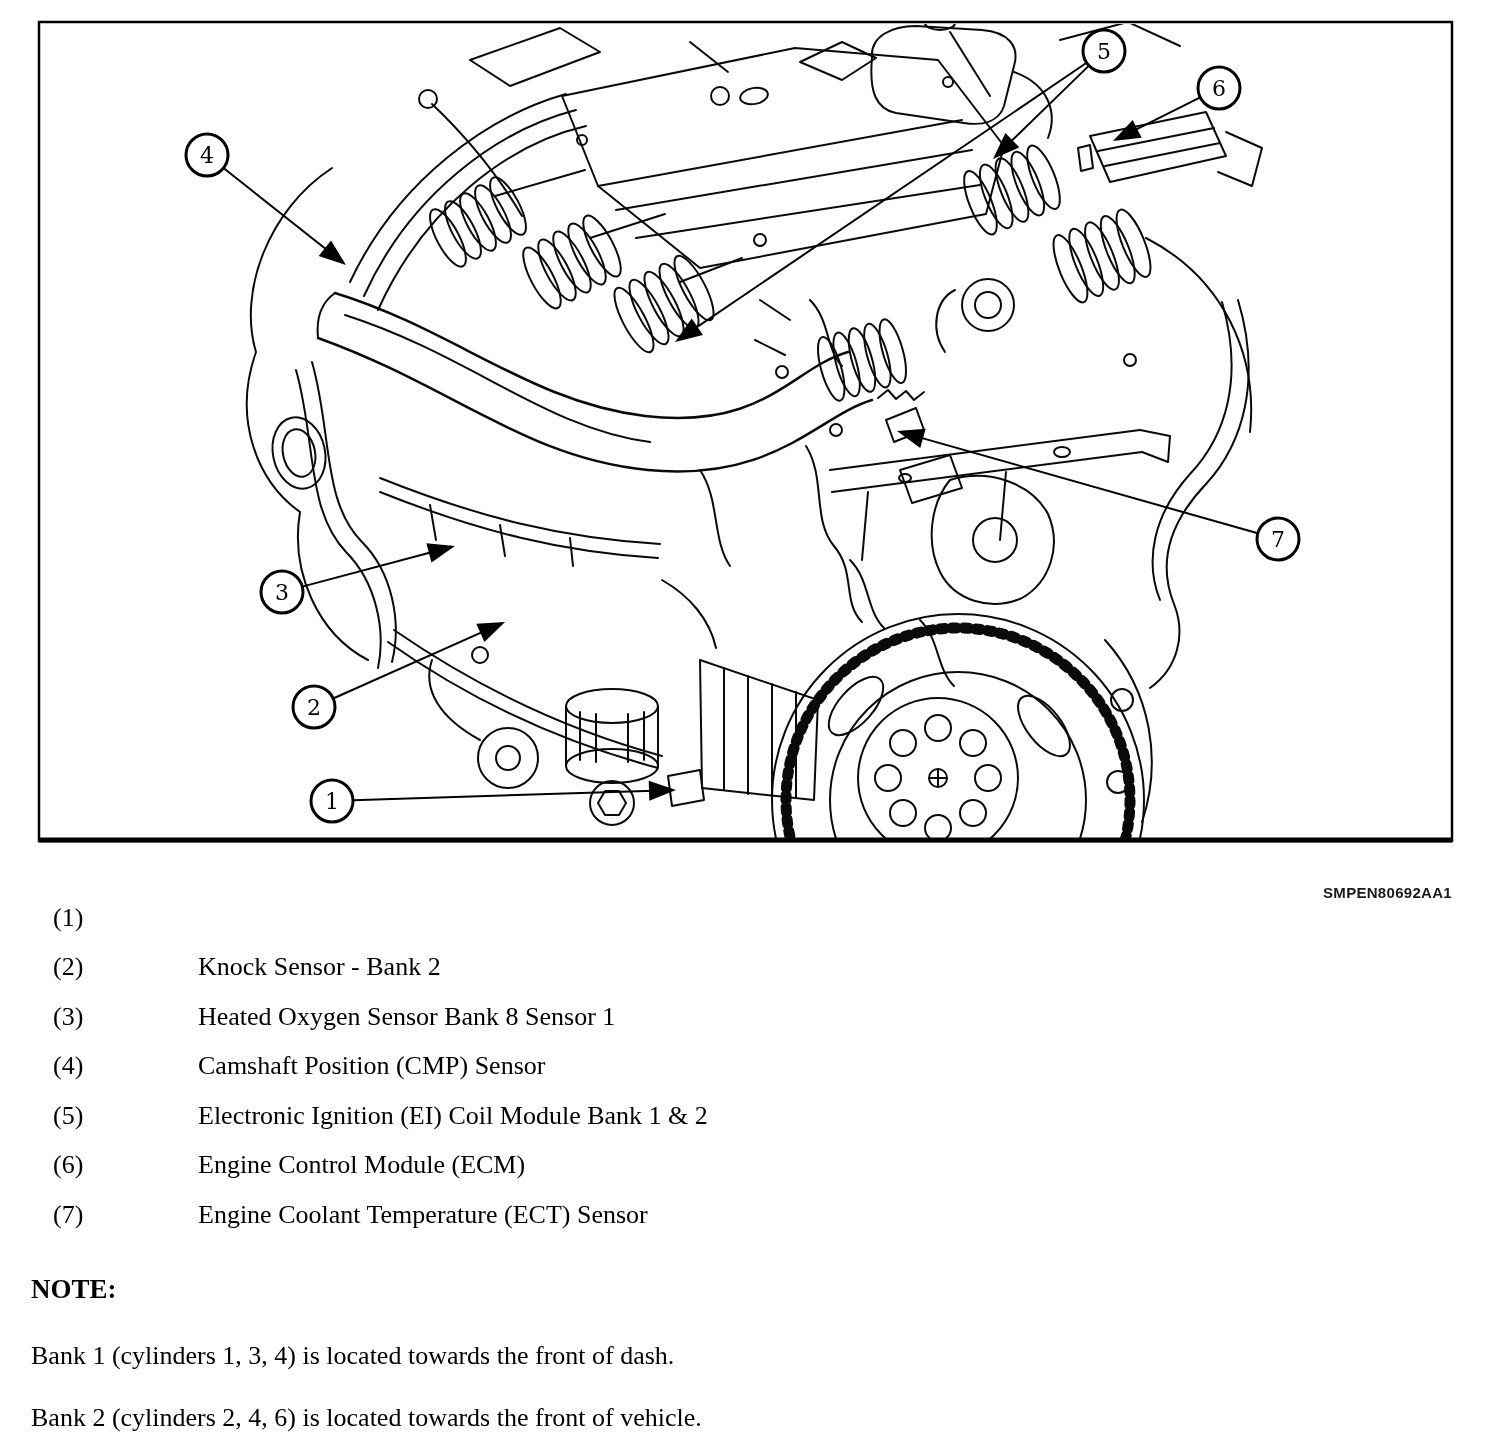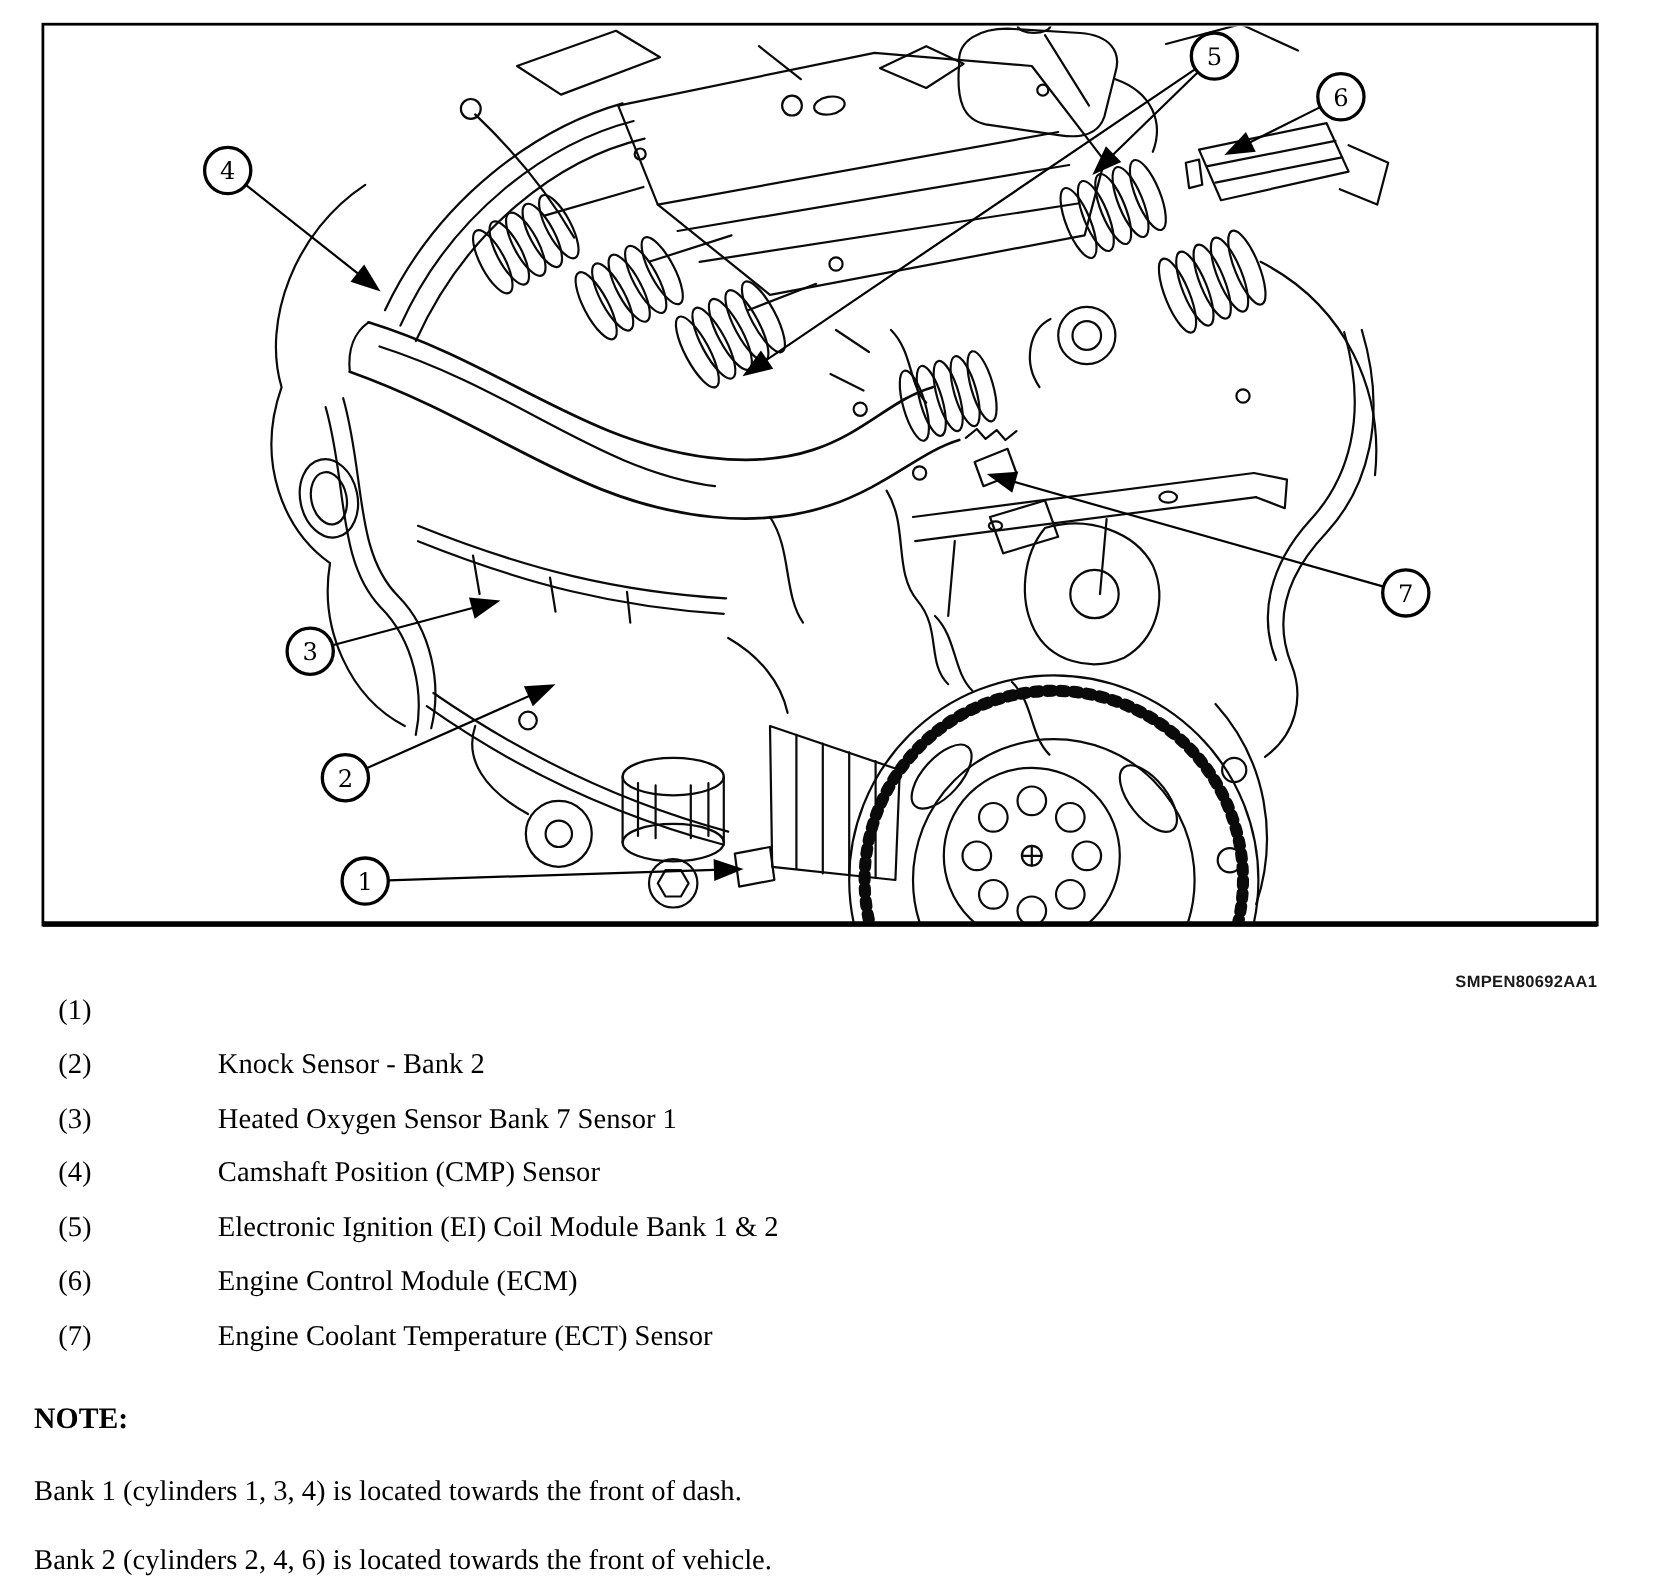--- a/index.html
+++ b/index.html
@@ -264,21 +264,21 @@
 <div class="legend">
   <div class="legend-row">
     <span class="legend-num">(1)</span>
   </div>
   <div class="legend-row">
     <span class="legend-num">(2)</span>
     <span class="legend-label">Knock Sensor - Bank 2</span>
   </div>
   <div class="legend-row">
     <span class="legend-num">(3)</span>
-    <span class="legend-label">Heated Oxygen Sensor Bank 7 Sensor 1</span>
+    <span class="legend-label">Heated Oxygen Sensor Bank 8 Sensor 1</span>
   </div>
   <div class="legend-row">
     <span class="legend-num">(4)</span>
     <span class="legend-label">Camshaft Position (CMP) Sensor</span>
   </div>
   <div class="legend-row">
     <span class="legend-num">(5)</span>
     <span class="legend-label">Electronic Ignition (EI) Coil Module Bank 1 &amp; 2</span>
   </div>
   <div class="legend-row">

